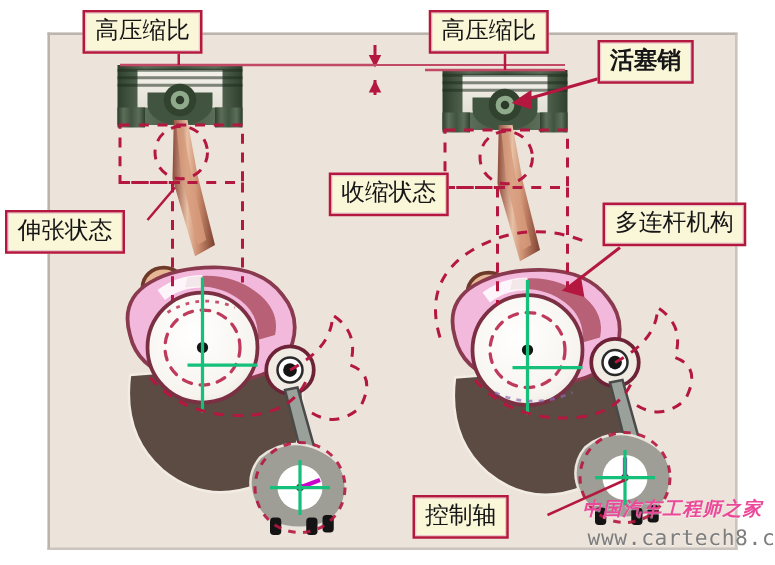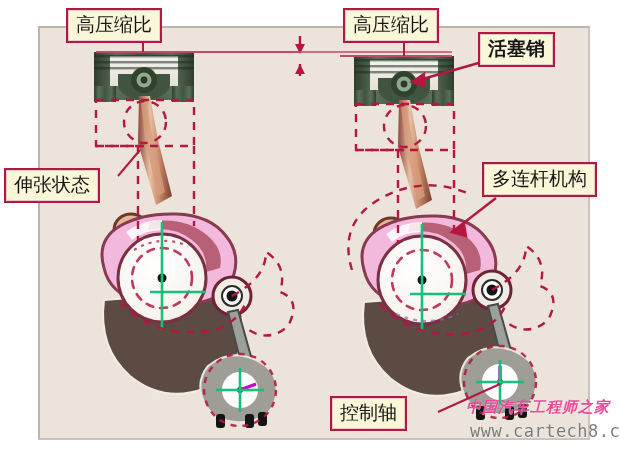--- a/index.html
+++ b/index.html
@@ -253,20 +253,21 @@
       <polygon points="452,232 464,224 466,236"></polygon>
     </g>
   </svg>
 
   <div class="label" style="left:66px;top:8px;">高压缩比</div>
 
   <div class="label" style="left:343px;top:8px;">高压缩比</div>
 
   <div class="label" style="left:478px;top:32px;font-weight:bold;">活塞销</div>
 
+  <div class="label" style="left:263px;top:138px;">收缩状态</div>
 
   <div class="label" style="left:4px;top:168px;text-align:center;">伸张状态</div>
 
   <div class="label" style="left:482px;top:162px;">多连杆机构</div>
 
   <div class="label" style="left:330px;top:396px;">控制轴</div>
 
   <div class="wm wm-cn" style="position:absolute;">中国汽车工程师之家</div>
   <div class="wm wm-url" style="position:absolute;">www.cartech8.com</div>
 

